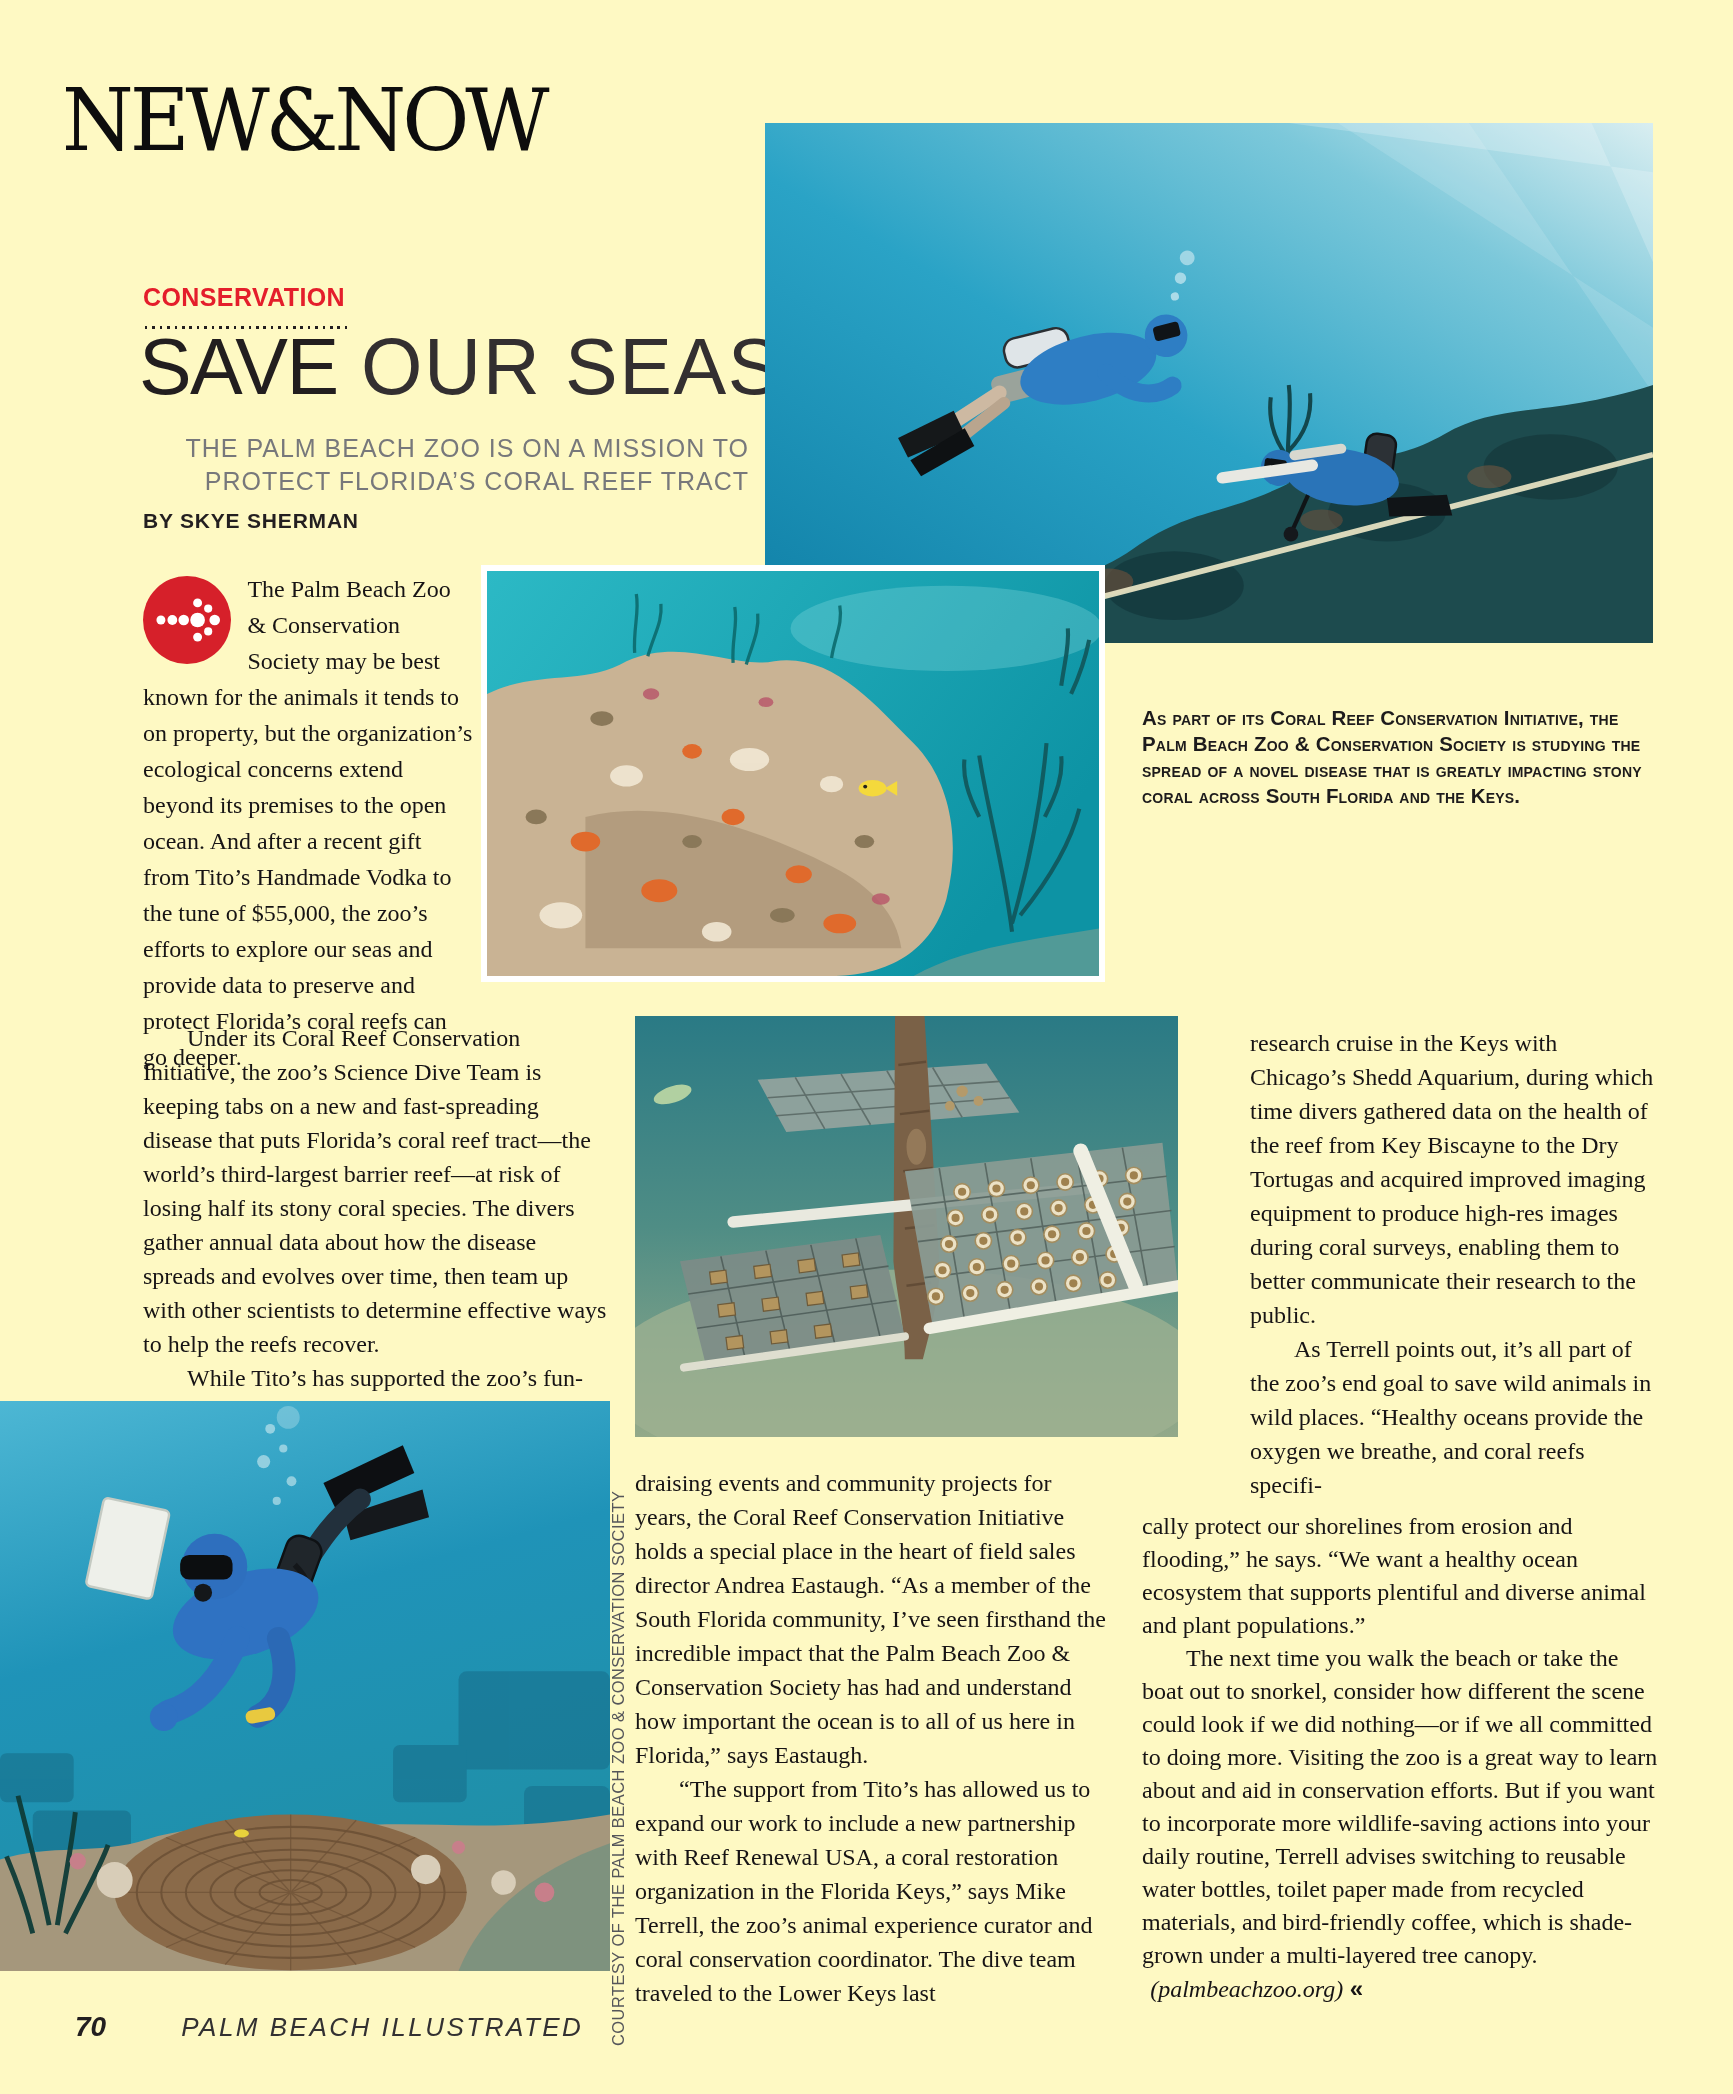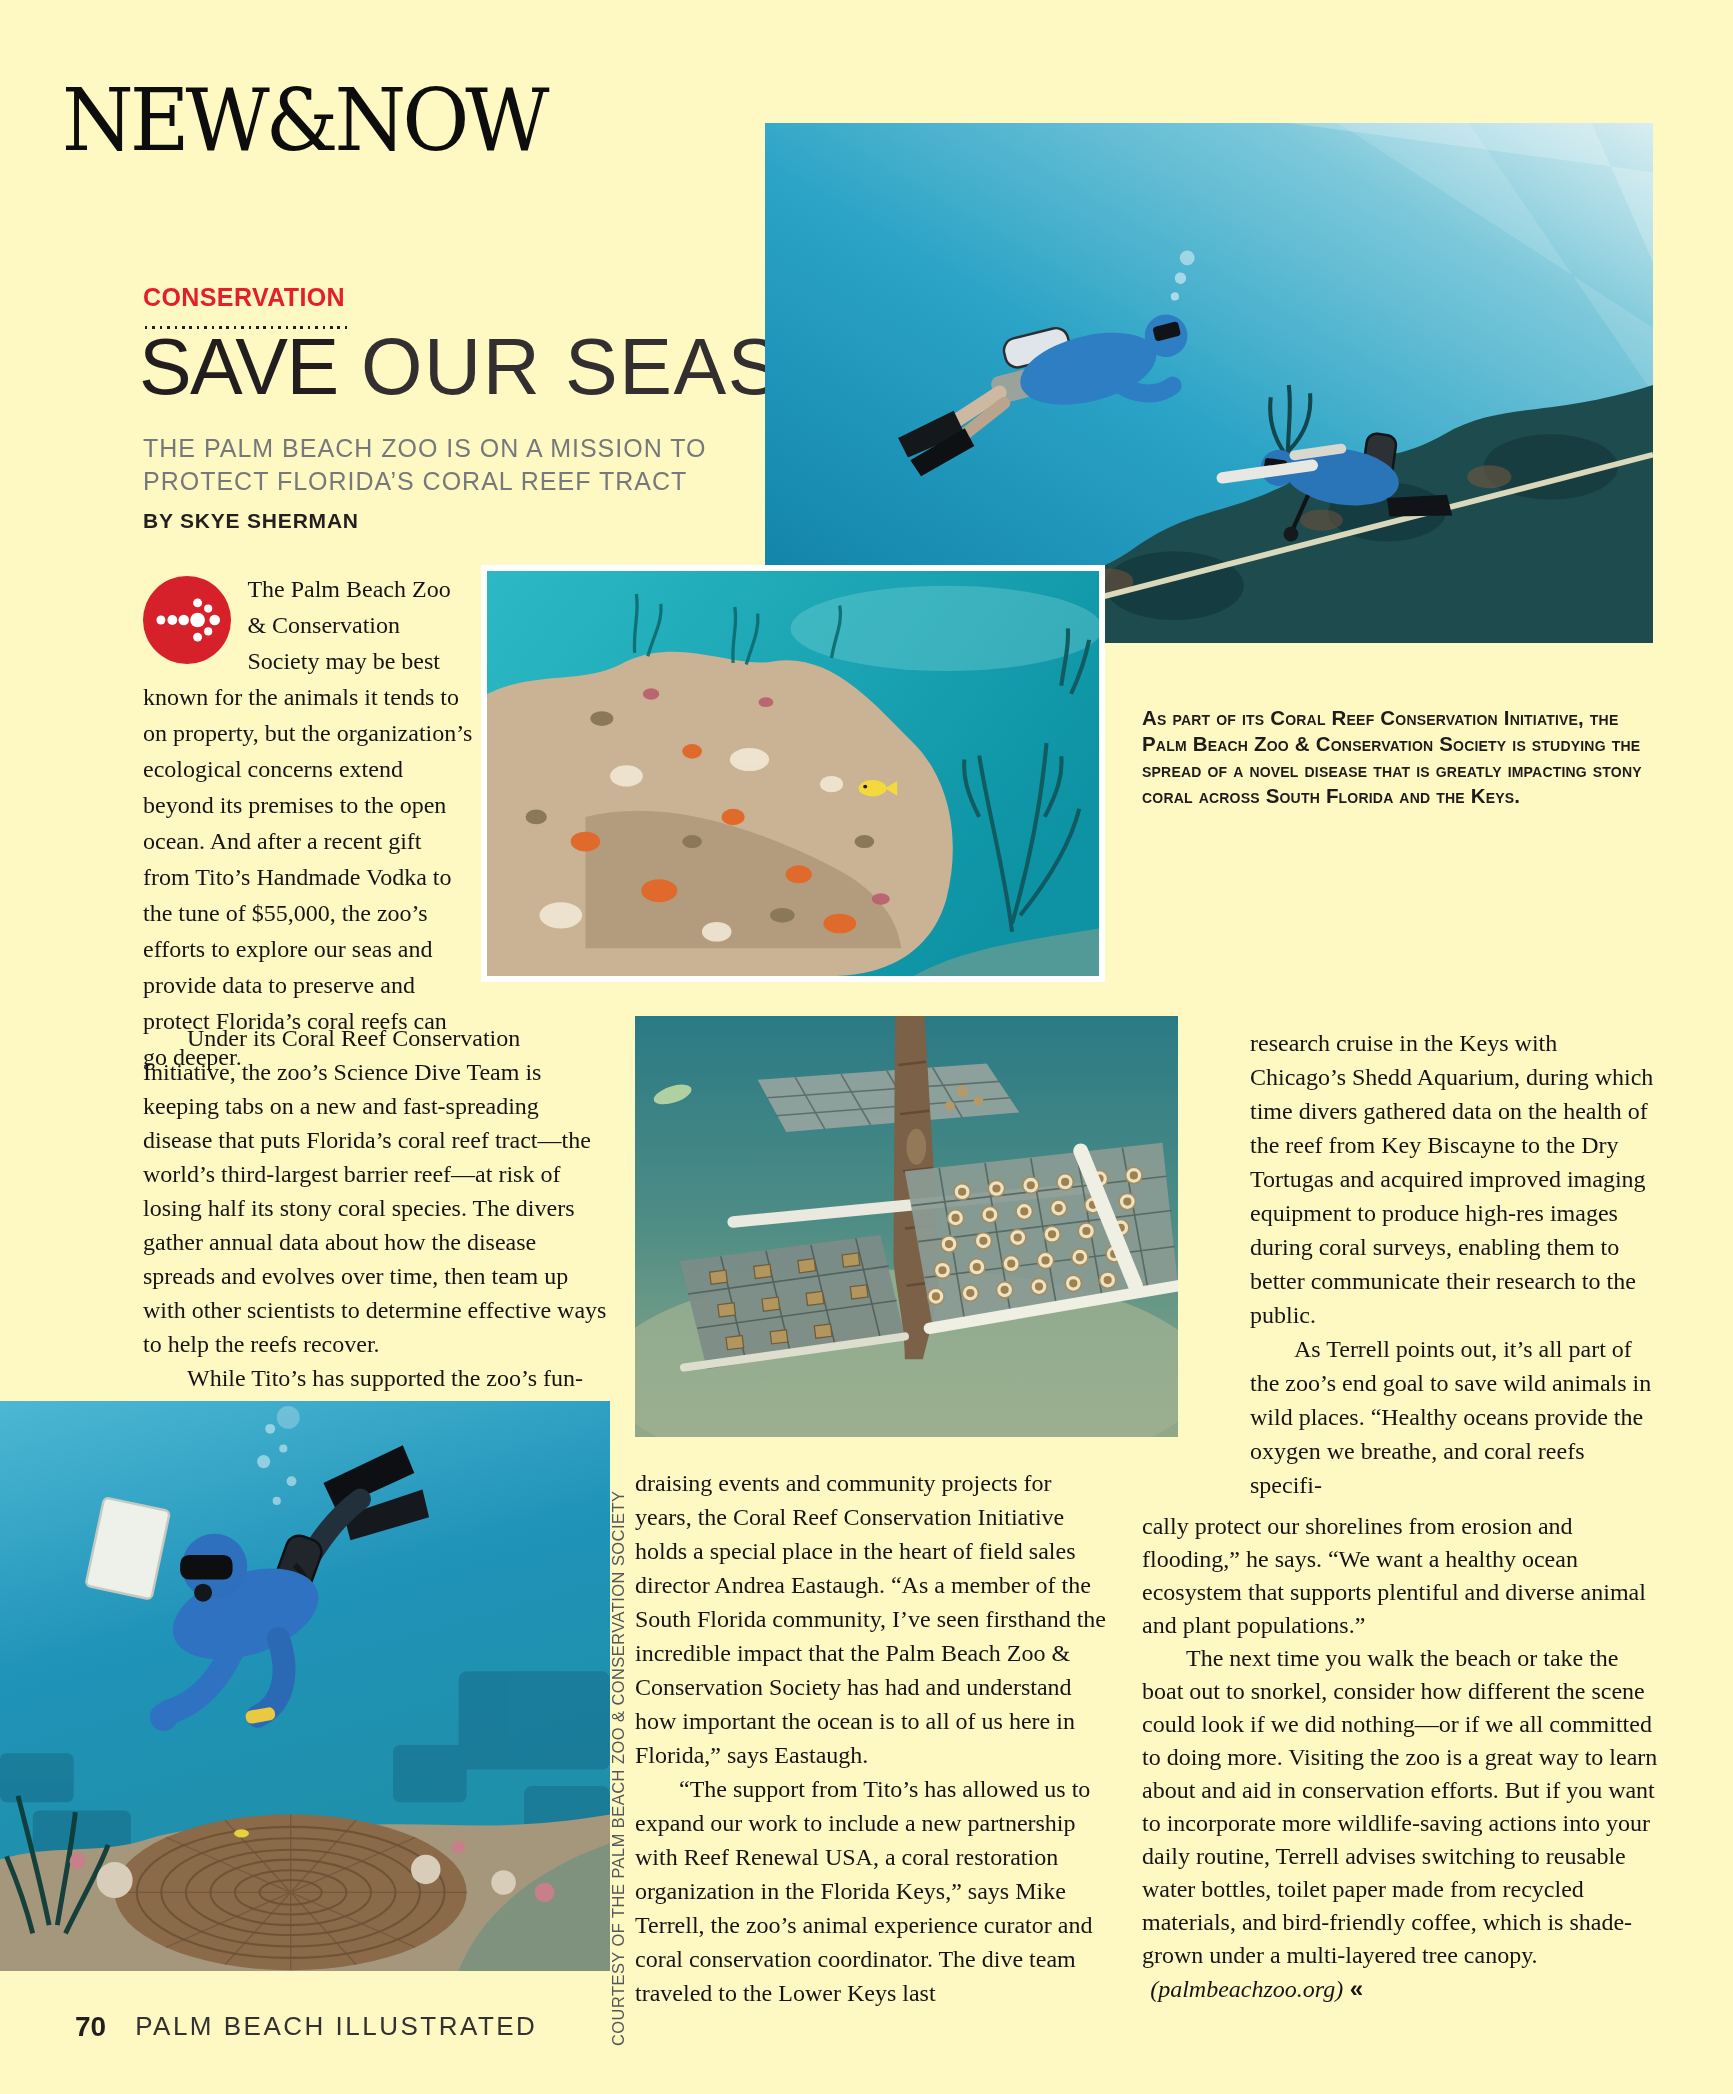--- a/index.html
+++ b/index.html
@@ -23,21 +23,21 @@
   
   .section-label{position:absolute;left:143px;top:283px;font-family:"Liberation Sans",sans-serif;
                  font-weight:700;font-size:25px;letter-spacing:0.4px;color:#e41e2b;}
   .dotted-rule{position:absolute;left:145px;top:326px;width:206px;height:3.3px;
                background-image:repeating-linear-gradient(90deg,#231f20 0 2.5px,transparent 2.5px 7.4px);}
   .headline{position:absolute;left:139px;top:326px;margin:0;font-family:"Liberation Sans",sans-serif;
             font-size:79px;line-height:1.05;color:#221e1f;white-space:nowrap;}
   .hl-bold{font-weight:400;letter-spacing:-1.6px;}
   .hl-light{font-weight:400;letter-spacing:1.6px;color:#332f30;}
   .deck{position:absolute;left:143px;top:432px;width:606px;font-family:"Liberation Sans",sans-serif;
-        font-weight:400;font-size:25px;line-height:33px;letter-spacing:1px;color:#77787b;}
+        font-weight:400;font-size:25px;line-height:33px;letter-spacing:1px;color:#77787b;text-align:right;}
   .byline{position:absolute;left:143px;top:509px;font-family:"Liberation Sans",sans-serif;
           font-weight:700;font-size:21px;letter-spacing:0.8px;color:#231f20;}
 
   
   .col{position:absolute;}
   .col p{margin:0;font-size:24px;line-height:33px;color:#171415;}
   .col p.indent{text-indent:44px;}
   .col-a{left:143px;top:571px;width:331px;}
   .col-a p{line-height:36px;}
   .col-b{left:143px;top:1021px;width:470px;}
@@ -60,21 +60,21 @@
   .caption{position:absolute;left:1142px;top:705px;width:519px;font-family:"Liberation Sans",sans-serif;
            font-weight:700;font-variant:small-caps;font-size:20.5px;line-height:26px;color:#1d1b1c;
            letter-spacing:0.2px;}
 
   
   .credit{position:absolute;left:609px;top:2046px;width:540px;transform:rotate(-90deg);
           transform-origin:0 0;font-family:"Liberation Sans",sans-serif;font-size:16.4px;
           color:#55565a;letter-spacing:0.5px;white-space:nowrap;}
 
   
-  .footer{position:absolute;left:75px;top:2011px;display:flex;align-items:flex-start;}
+  .footer{position:absolute;left:75px;top:2011px;display:flex;gap:46px;align-items:center;font-style:italic;}
   .footer .pg{font-family:"Liberation Sans",sans-serif;font-weight:700;font-size:28px;color:#231f20;}
   .footer .mag{font-family:"Liberation Sans",sans-serif;font-weight:400;font-size:26px;
                letter-spacing:2.5px;color:#333132;margin-left:29px;}
 </style>
 </head>
 <body>
 
 <div class="page">
 
   <div class="masthead">NEW&amp;NOW</div>

